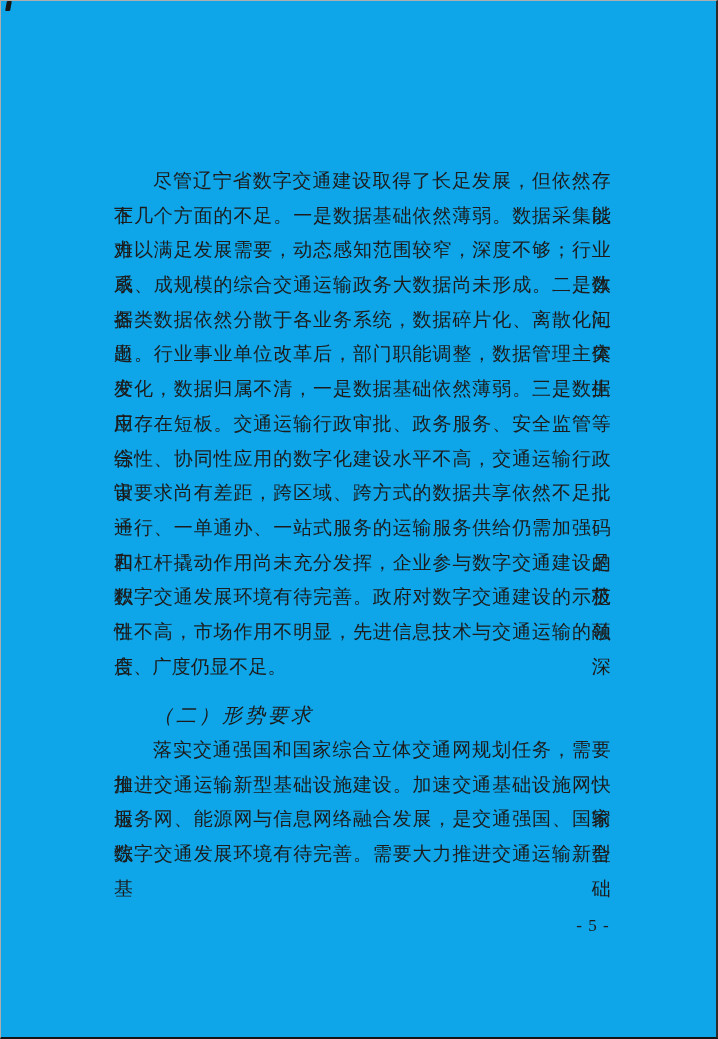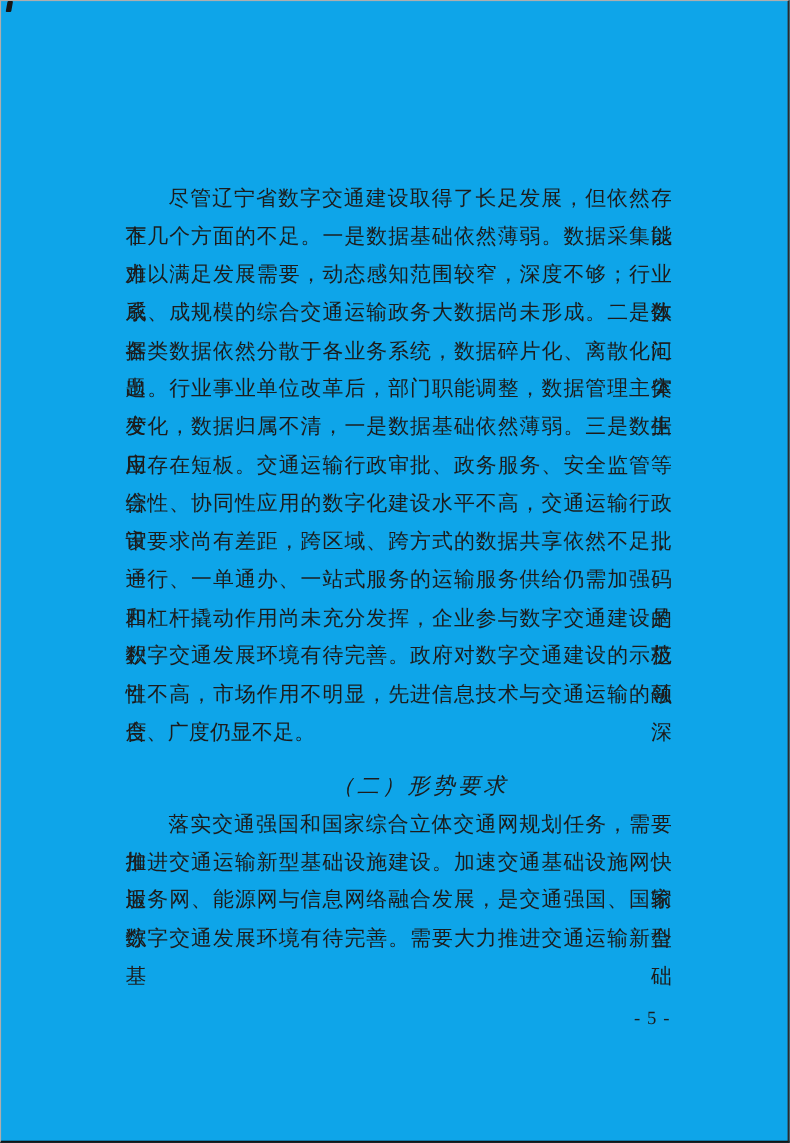--- a/index.html
+++ b/index.html
@@ -56,21 +56,21 @@
     text-align-last: left;
   }
   .section-heading {
     height: 34.7px;
     line-height: 34.7px;
     margin-top: 14px;
     font-size: 20px;
     font-style: italic;
     letter-spacing: 3px;
     text-indent: 39px;
-    text-align: center;
+    text-align: left;
     color: #1c1c1c;
   }
   .page-number {
     position: absolute;
     left: 566px;
     top: 915px;
     width: 52px;
     font-size: 17px;
     letter-spacing: 1px;
     text-align: center;

